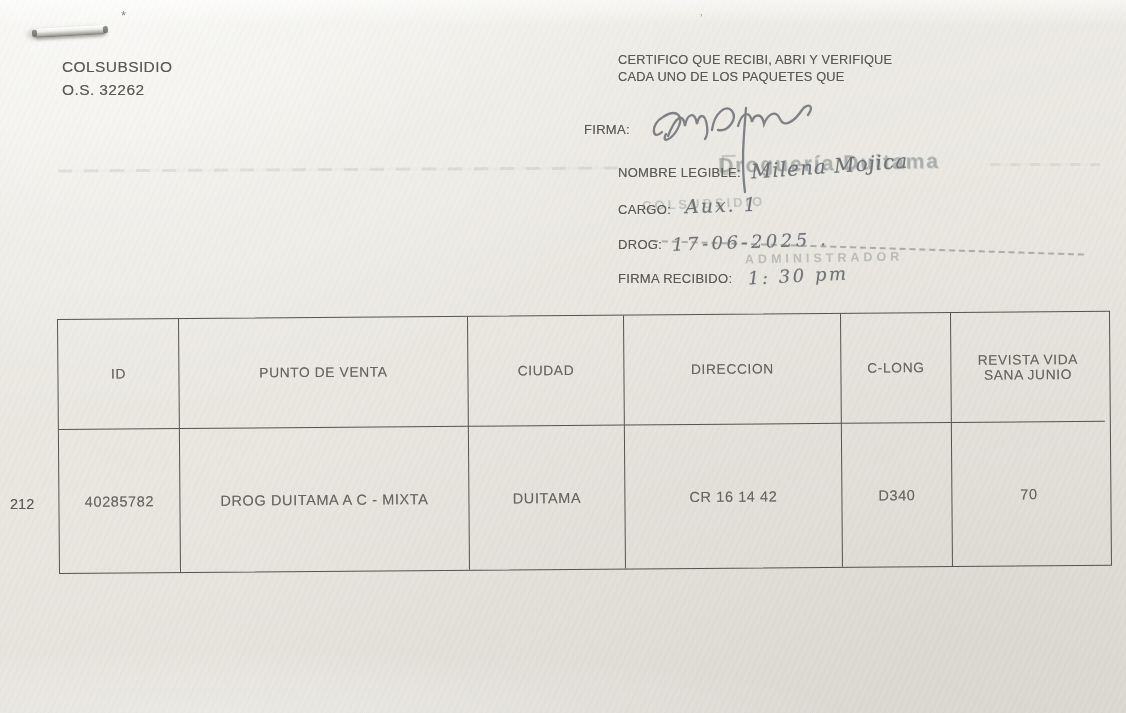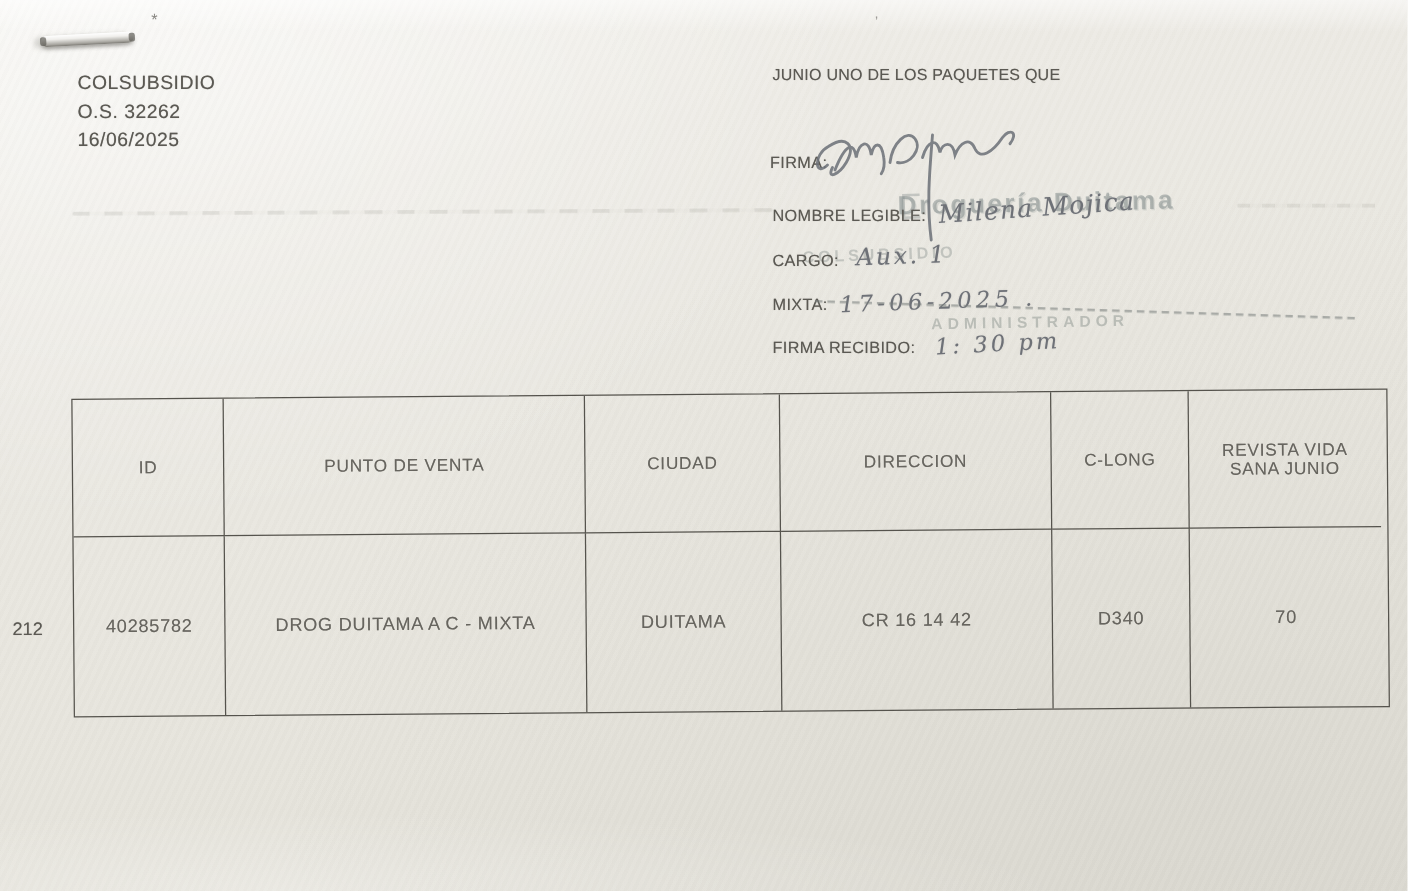--- a/index.html
+++ b/index.html
@@ -49,21 +49,21 @@
   }
   .smudge-line2 {
     position:absolute; left:990px; top:163px; width:110px; height:3px;
     background:repeating-linear-gradient(90deg, rgba(130,128,118,0.28) 0 10px, rgba(130,128,118,0.06) 10px 20px);
     filter:blur(0.6px); opacity:0.5;
   }
 
   .cert-block { position:absolute; left:618px; top:52px; font-size:12.8px; line-height:16.5px; letter-spacing:0.2px; }
 
   .field { position:absolute; font-size:13px; letter-spacing:0.3px; white-space:nowrap; }
-  .f-firma  { left:616px; top:122px; }
+  .f-firma  { left:584px; top:122px; }
   .f-nombre { left:618px; top:158px; }
   .f-cargo  { left:618px; top:196px; }
   .f-fecha  { left:618px; top:232px; }
   .f-hora   { left:618px; top:266px; }
 
   
   .hand {
     font-family:"DejaVu Serif", serif; font-style:italic;
     color:#6e7177; text-shadow:0 0 1px rgba(110,113,119,0.35);
   }
@@ -127,28 +127,28 @@
 <div class="grain"></div>
 <div class="white-top"></div>
 
 <div class="staple"></div>
 <div class="speck-star">*</div>
 <div class="speck-dot">’</div>
 
 <div class="hdr-left print">
   <div>COLSUBSIDIO</div>
   <div>O.S. 32262</div>
-  <div>16/06/2025</div>
 </div>
 
 <div class="smudge-line"></div>
 <div class="smudge-line2"></div>
 
 <div class="cert-block print">
-  <div>JUNIO  UNO DE LOS PAQUETES QUE</div>
+  <div>CERTIFICO QUE RECIBI, ABRI Y VERIFIQUE</div>
+  <div>CADA  UNO DE LOS PAQUETES QUE</div>
 </div>
 
 <div class="stamp-bracket"></div>
 <div class="stamp-name">Droguería Duitama</div>
 <div class="stamp-sub">COLSUBSIDIO</div>
 <div class="stamp-role">ADMINISTRADOR</div>
 
 <div class="field f-firma print">
   <span>FIRMA:</span>
 </div>
@@ -164,21 +164,21 @@
 
 <div class="field f-nombre print">
   <span>NOMBRE LEGIBLE:</span><span class="hand hw-nombre">Milena Mojica</span>
 </div>
 
 <div class="field f-cargo print">
   <span>CARGO:</span><span class="hand hw-cargo">Aux. 1</span>
 </div>
 
 <div class="field f-fecha print">
-  <span>MIXTA:</span><span class="hand hw-fecha">17-06-2025 .</span>
+  <span>DROG:</span><span class="hand hw-fecha">17-06-2025 .</span>
 </div>
 <div class="dash-line"></div>
 
 <div class="field f-hora print">
   <span>FIRMA RECIBIDO:</span><span class="hand hw-hora">1: 30  pm</span>
 </div>
 
 <div class="row-num">212</div>
 
 <div class="doc-table">

